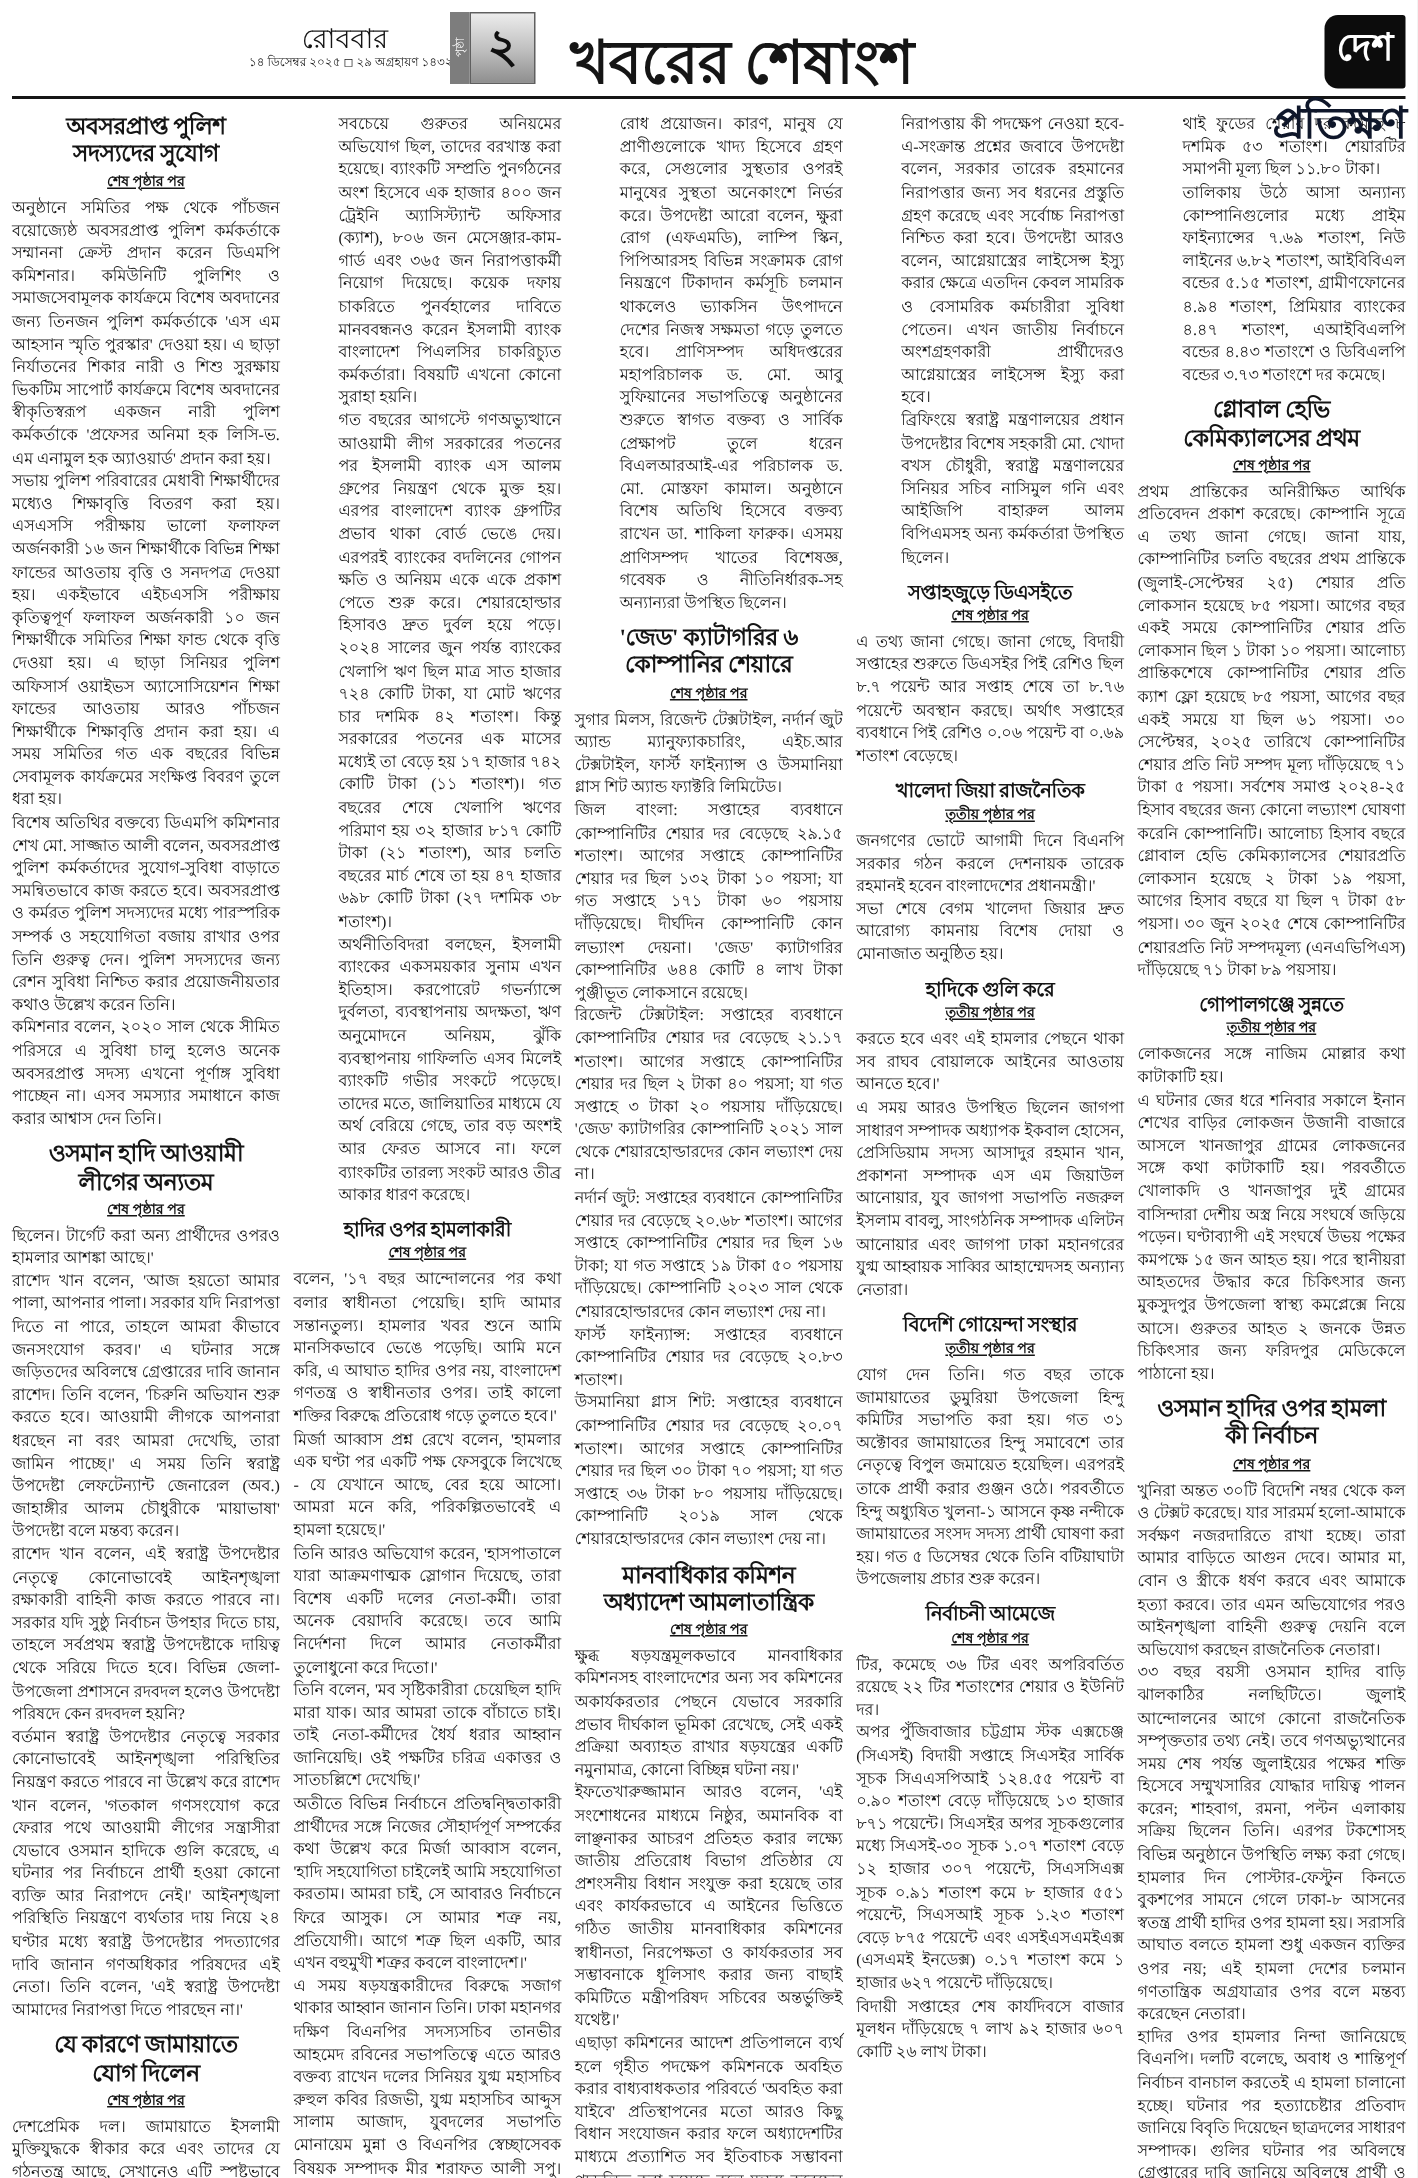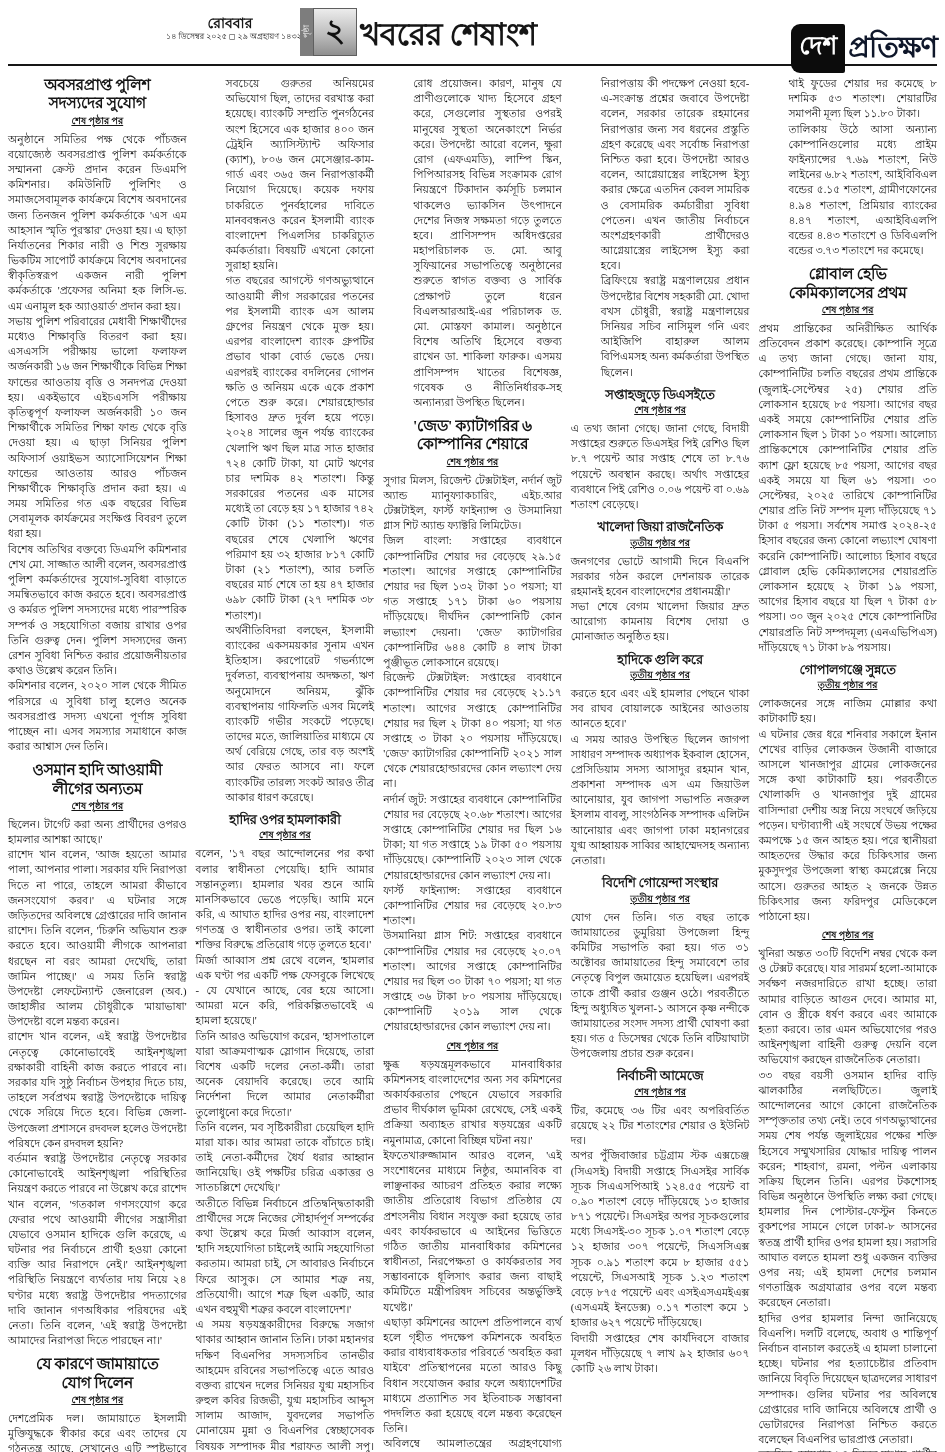--- a/index.html
+++ b/index.html
@@ -1,30 +1,30 @@
 <!DOCTYPE html>
 <html lang="bn"><head>
 <meta charset="utf-8">
 <style>
   html,body{margin:0;padding:0;background:#e9e9e9;}
   .page{width:945px;height:1452px;margin:0 auto;background:#ffffff;color:#151515;
         font-family:"Liberation Serif","DejaVu Serif",serif;overflow:hidden;position:relative;}
   
   .masthead{position:relative;height:64px;margin:0 8px;border-bottom:2px solid #161616;}
   .dateblock{position:absolute;left:158px;top:16px;width:128px;text-align:center;line-height:1.15;}
-  .weekday{font-size:14px;font-weight:700;}
+  .weekday{font-size:18px;font-weight:400;}
   .dateline{font-size:8px;white-space:nowrap;}
   .pagebox{position:absolute;left:292px;top:8px;display:flex;height:48px;}
   .pagebox .strip{width:13px;background:#7d7d7d;color:#fff;writing-mode:vertical-rl;
         transform:rotate(180deg);font-size:8px;display:flex;align-items:center;justify-content:center;}
   .pagebox .num{width:42px;background:linear-gradient(180deg,#ececec 0%,#bdbdbd 55%,#8f8f8f 100%);
         border:1px solid #5f5f5f;color:#101010;font-size:31px;font-weight:900;
         display:flex;align-items:center;justify-content:center;}
-  .section-title{position:absolute;left:352px;top:10px;font-size:31px;font-weight:900;letter-spacing:-0.5px;}
-  .logo{position:absolute;right:0;top:24px;display:flex;align-items:flex-end;}
+  .section-title{position:absolute;left:372px;top:10px;font-size:40px;font-weight:900;letter-spacing:-0.5px;}
+  .logo{position:absolute;right:0;top:10px;display:flex;align-items:flex-end;flex-direction:column;}
   .logo-box{background:#0c0c0c;color:#ffffff;font-weight:900;font-size:25px;
         padding:2px 8px 4px;border-radius:9px 2px 2px 9px;}
   .logo-rest{font-weight:900;font-size:29px;margin-left:3px;letter-spacing:-1px;color:#0f172a;}
   
   .cols{display:flex;gap:9px;padding:3px 8px 0;align-items:flex-start;}
   .col{flex:1;min-width:0;}
   .article{margin-bottom:4px;}
   .headline{font-weight:700;text-align:center;margin:7px 12px 0;line-height:1.18;letter-spacing:-0.3px;}
   .h-md{font-size:15.5px;}
   .h-lg{font-size:13px;}
@@ -118,20 +118,21 @@
         <h2 class="headline h-md">'জেড' ক্যাটাগরির ৬ কোম্পানির শেয়ারে</h2>
         <div class="kicker">শেষ পৃষ্ঠার পর</div>
         <p class="body">সুগার মিলস, রিজেন্ট টেক্সটাইল, নর্দার্ন জুট অ্যান্ড ম্যানুফ্যাকচারিং, এইচ.আর টেক্সটাইল, ফার্স্ট ফাইন্যান্স ও উসমানিয়া গ্লাস শিট অ্যান্ড ফ্যাক্টরি লিমিটেড।
 জিল বাংলা: সপ্তাহের ব্যবধানে কোম্পানিটির শেয়ার দর বেড়েছে ২৯.১৫ শতাংশ। আগের সপ্তাহে কোম্পানিটির শেয়ার দর ছিল ১৩২ টাকা ১০ পয়সা; যা গত সপ্তাহে ১৭১ টাকা ৬০ পয়সায় দাঁড়িয়েছে। দীর্ঘদিন কোম্পানিটি কোন লভ্যাংশ দেয়না। 'জেড' ক্যাটাগরির কোম্পানিটির ৬৪৪ কোটি ৪ লাখ টাকা পুঞ্জীভূত লোকসানে রয়েছে।
 রিজেন্ট টেক্সটাইল: সপ্তাহের ব্যবধানে কোম্পানিটির শেয়ার দর বেড়েছে ২১.১৭ শতাংশ। আগের সপ্তাহে কোম্পানিটির শেয়ার দর ছিল ২ টাকা ৪০ পয়সা; যা গত সপ্তাহে ৩ টাকা ২০ পয়সায় দাঁড়িয়েছে। 'জেড' ক্যাটাগরির কোম্পানিটি ২০২১ সাল থেকে শেয়ারহোল্ডারদের কোন লভ্যাংশ দেয় না।
 নর্দার্ন জুট: সপ্তাহের ব্যবধানে কোম্পানিটির শেয়ার দর বেড়েছে ২০.৬৮ শতাংশ। আগের সপ্তাহে কোম্পানিটির শেয়ার দর ছিল ১৬ টাকা; যা গত সপ্তাহে ১৯ টাকা ৫০ পয়সায় দাঁড়িয়েছে। কোম্পানিটি ২০২৩ সাল থেকে শেয়ারহোল্ডারদের কোন লভ্যাংশ দেয় না।
 ফার্স্ট ফাইন্যান্স: সপ্তাহের ব্যবধানে কোম্পানিটির শেয়ার দর বেড়েছে ২০.৮৩ শতাংশ।
 উসমানিয়া গ্লাস শিট: সপ্তাহের ব্যবধানে কোম্পানিটির শেয়ার দর বেড়েছে ২০.০৭ শতাংশ। আগের সপ্তাহে কোম্পানিটির শেয়ার দর ছিল ৩০ টাকা ৭০ পয়সা; যা গত সপ্তাহে ৩৬ টাকা ৮০ পয়সায় দাঁড়িয়েছে। কোম্পানিটি ২০১৯ সাল থেকে শেয়ারহোল্ডারদের কোন লভ্যাংশ দেয় না।</p>
       </section>
       <section class="article">
+        <h2 class="headline h-md">মানবাধিকার কমিশন অধ্যাদেশ আমলাতান্ত্রিক</h2>
         <div class="kicker">শেষ পৃষ্ঠার পর</div>
         <p class="body">ক্ষুব্ধ ষড়যন্ত্রমূলকভাবে মানবাধিকার কমিশনসহ বাংলাদেশের অন্য সব কমিশনের অকার্যকরতার পেছনে যেভাবে সরকারি প্রভাব দীর্ঘকাল ভূমিকা রেখেছে, সেই একই প্রক্রিয়া অব্যাহত রাখার ষড়যন্ত্রের একটি নমুনামাত্র, কোনো বিচ্ছিন্ন ঘটনা নয়।'
 ইফতেখারুজ্জামান আরও বলেন, 'এই সংশোধনের মাধ্যমে নিষ্ঠুর, অমানবিক বা লাঞ্ছনাকর আচরণ প্রতিহত করার লক্ষ্যে জাতীয় প্রতিরোধ বিভাগ প্রতিষ্ঠার যে প্রশংসনীয় বিধান সংযুক্ত করা হয়েছে তার এবং কার্যকরভাবে এ আইনের ভিত্তিতে গঠিত জাতীয় মানবাধিকার কমিশনের স্বাধীনতা, নিরপেক্ষতা ও কার্যকরতার সব সম্ভাবনাকে ধূলিসাৎ করার জন্য বাছাই কমিটিতে মন্ত্রীপরিষদ সচিবের অন্তর্ভুক্তিই যথেষ্ট।'
 এছাড়া কমিশনের আদেশ প্রতিপালনে ব্যর্থ হলে গৃহীত পদক্ষেপ কমিশনকে অবহিত করার বাধ্যবাধকতার পরিবর্তে 'অবহিত করা যাইবে' প্রতিস্থাপনের মতো আরও কিছু বিধান সংযোজন করার ফলে অধ্যাদেশটির মাধ্যমে প্রত্যাশিত সব ইতিবাচক সম্ভাবনা পদদলিত করা হয়েছে বলে মন্তব্য করেছেন তিনি।
 অবিলম্বে আমলাতন্ত্রের অগ্রহণযোগ্য সংস্কারবিরোধী চক্রের কাছে আত্মসমর্পণের বিব্রতকর অবস্থান থেকে সরে এসে অধ্যাদেশটির ওপর প্রভাবে দেওয়া বিধান, বিশেষ করে বাছাই কমিটিতে মন্ত্রীপরিষদ সচিবকে অন্তর্ভুক্তির সিদ্ধান্ত বাতিল করে নতুন করে জাতীয় মানবাধিকার কমিশন অধ্যাদেশটি ঢেলে সাজানোর জন্য সরকারের প্রতি আহ্বান জানিয়েছে টিআইবি।
 উল্লেখ্য, জাতীয় মানবাধিকার কমিশন গঠনের জন্য ৬২ নং অধ্যাদেশ, যা ২০২৫ গেজেট আকারে প্রকাশিত হয়, তার অনুচ্ছেদ ৭-এ বর্ণিত বাছাই কমিটিতে আমলাতন্ত্রের কোনো প্রতিনিধি ছিলো না, যা মানবাধিকার কমিশনের অকার্যকরতার দীর্ঘদিনের তিক্ত অভিজ্ঞতা সম্পর্কে সরকারের অংশীজনের স্বীকৃতির পরিচায়ক। অথচ, পরবর্তীতে ৮ ডিসেম্বরের গেজেটে প্রকাশিত সংশোধিত অধ্যাদেশ ৭৪-এ বাছাই কমিটিতে আমলাতান্ত্রিক আধিপত্য নিশ্চিতের উদ্দেশ্যে এ অধ্যাদেশ প্রণয়ন প্রক্রিয়ায় সম্পৃক্ত সব অংশীজনকে অন্ধকারে রেখে এক তরফাভাবে মন্ত্রিপরিষদকে অন্তর্ভুক্ত করা হয়।</p>
       </section>
 
     </div>
 
@@ -181,20 +182,21 @@
         <div class="kicker">শেষ পৃষ্ঠার পর</div>
         <p class="body">প্রথম প্রান্তিকের অনিরীক্ষিত আর্থিক প্রতিবেদন প্রকাশ করেছে। কোম্পানি সূত্রে এ তথ্য জানা গেছে। জানা যায়, কোম্পানিটির চলতি বছরের প্রথম প্রান্তিকে (জুলাই-সেপ্টেম্বর ২৫) শেয়ার প্রতি লোকসান হয়েছে ৮৫ পয়সা। আগের বছর একই সময়ে কোম্পানিটির শেয়ার প্রতি লোকসান ছিল ১ টাকা ১০ পয়সা। আলোচ্য প্রান্তিকশেষে কোম্পানিটির শেয়ার প্রতি ক্যাশ ফ্লো হয়েছে ৮৫ পয়সা, আগের বছর একই সময়ে যা ছিল ৬১ পয়সা। ৩০ সেপ্টেম্বর, ২০২৫ তারিখে কোম্পানিটির শেয়ার প্রতি নিট সম্পদ মূল্য দাঁড়িয়েছে ৭১ টাকা ৫ পয়সা। সর্বশেষ সমাপ্ত ২০২৪-২৫ হিসাব বছরের জন্য কোনো লভ্যাংশ ঘোষণা করেনি কোম্পানিটি। আলোচ্য হিসাব বছরে গ্লোবাল হেভি কেমিক্যালসের শেয়ারপ্রতি লোকসান হয়েছে ২ টাকা ১৯ পয়সা, আগের হিসাব বছরে যা ছিল ৭ টাকা ৫৮ পয়সা। ৩০ জুন ২০২৫ শেষে কোম্পানিটির শেয়ারপ্রতি নিট সম্পদমূল্য (এনএভিপিএস) দাঁড়িয়েছে ৭১ টাকা ৮৯ পয়সায়।</p>
       </section>
       <section class="article">
         <h2 class="headline h-lg">গোপালগঞ্জে সুন্নতে</h2>
         <div class="kicker">তৃতীয় পৃষ্ঠার পর</div>
         <p class="body">লোকজনের সঙ্গে নাজিম মোল্লার কথা কাটাকাটি হয়।
 এ ঘটনার জের ধরে শনিবার সকালে ইনান শেখের বাড়ির লোকজন উজানী বাজারে আসলে খানজাপুর গ্রামের লোকজনের সঙ্গে কথা কাটাকাটি হয়। পরবর্তীতে খোলাকদি ও খানজাপুর দুই গ্রামের বাসিন্দারা দেশীয় অস্ত্র নিয়ে সংঘর্ষে জড়িয়ে পড়েন। ঘণ্টাব্যাপী এই সংঘর্ষে উভয় পক্ষের কমপক্ষে ১৫ জন আহত হয়। পরে স্থানীয়রা আহতদের উদ্ধার করে চিকিৎসার জন্য মুকসুদপুর উপজেলা স্বাস্থ্য কমপ্লেক্সে নিয়ে আসে। গুরুতর আহত ২ জনকে উন্নত চিকিৎসার জন্য ফরিদপুর মেডিকেলে পাঠানো হয়।</p>
       </section>
       <section class="article">
+        <h2 class="headline h-md">ওসমান হাদির ওপর হামলা কী নির্বাচন</h2>
         <div class="kicker">শেষ পৃষ্ঠার পর</div>
         <p class="body">খুনিরা অন্তত ৩০টি বিদেশি নম্বর থেকে কল ও টেক্সট করেছে। যার সারমর্ম হলো-আমাকে সর্বক্ষণ নজরদারিতে রাখা হচ্ছে। তারা আমার বাড়িতে আগুন দেবে। আমার মা, বোন ও স্ত্রীকে ধর্ষণ করবে এবং আমাকে হত্যা করবে। তার এমন অভিযোগের পরও আইনশৃঙ্খলা বাহিনী গুরুত্ব দেয়নি বলে অভিযোগ করছেন রাজনৈতিক নেতারা।
 ৩৩ বছর বয়সী ওসমান হাদির বাড়ি ঝালকাঠির নলছিটিতে। জুলাই আন্দোলনের আগে কোনো রাজনৈতিক সম্পৃক্ততার তথ্য নেই। তবে গণঅভ্যুত্থানের সময় শেষ পর্যন্ত জুলাইয়ের পক্ষের শক্তি হিসেবে সম্মুখসারির যোদ্ধার দায়িত্ব পালন করেন; শাহবাগ, রমনা, পল্টন এলাকায় সক্রিয় ছিলেন তিনি। এরপর টকশোসহ বিভিন্ন অনুষ্ঠানে উপস্থিতি লক্ষ্য করা গেছে। হামলার দিন পোস্টার-ফেস্টুন কিনতে বুকশপের সামনে গেলে ঢাকা-৮ আসনের স্বতন্ত্র প্রার্থী হাদির ওপর হামলা হয়। সরাসরি আঘাত বলতে হামলা শুধু একজন ব্যক্তির ওপর নয়; এই হামলা দেশের চলমান গণতান্ত্রিক অগ্রযাত্রার ওপর বলে মন্তব্য করেছেন নেতারা।
 হাদির ওপর হামলার নিন্দা জানিয়েছে বিএনপি। দলটি বলেছে, অবাধ ও শান্তিপূর্ণ নির্বাচন বানচাল করতেই এ হামলা চালানো হচ্ছে। ঘটনার পর হত্যাচেষ্টার প্রতিবাদ জানিয়ে বিবৃতি দিয়েছেন ছাত্রদলের সাধারণ সম্পাদক। গুলির ঘটনার পর অবিলম্বে গ্রেপ্তারের দাবি জানিয়ে অবিলম্বে প্রার্থী ও ভোটারদের নিরাপত্তা নিশ্চিত করতে বলেছেন বিএনপির ভারপ্রাপ্ত নেতারা।
 তফসিল ঘোষণার ২৪ দিনের মাথায় প্রার্থীর ওপর সশস্ত্র হামলায় উদ্বেগ জানিয়েছে গণতান্ত্রিক সংস্থার ও ক্রিয়াশীল দলগুলো। যৌথ বিবৃতিতে জোটের আহ্বায়ক নাহিদ ইসলাম ও হাসনাত কাইয়ুম এ ঘটনার তীব্র নিন্দা জানান।</p>
       </section>
 
     </div>
 
   </div>

